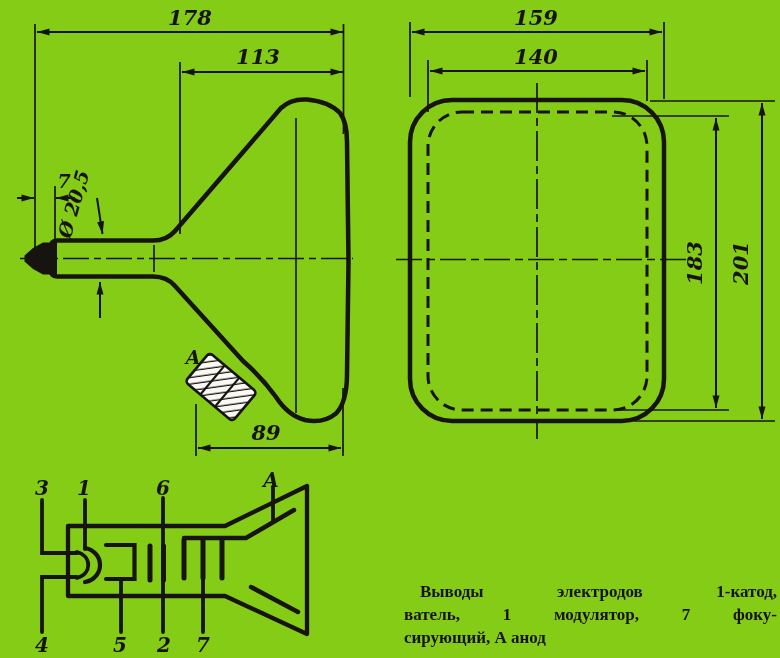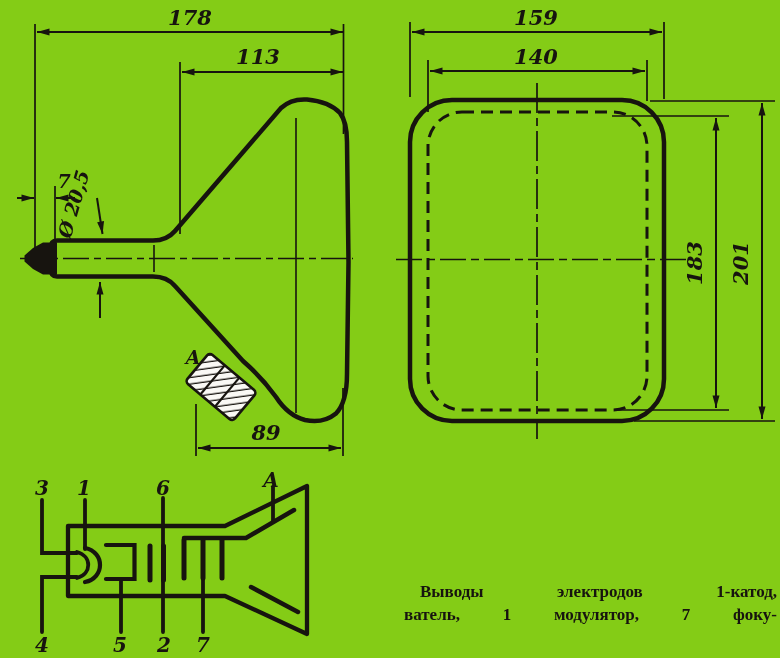--- a/index.html
+++ b/index.html
@@ -153,15 +153,16 @@
     <text class="pin-t" x="120" y="652">5</text>
     <text class="pin-t" x="164" y="652">2</text>
     <text class="pin-t" x="203" y="652">7</text>
   </g>
 </svg>
 
 
 <div class="caption">
   <div class="cap-line first">Выводы электродов 1-катод,</div>
   <div class="cap-line">ватель, 1 модулятор, 7 фоку-</div>
+  <div class="cap-line last">сирующий, А анод</div>
 </div>
 
 </div>
 
 </body></html>

